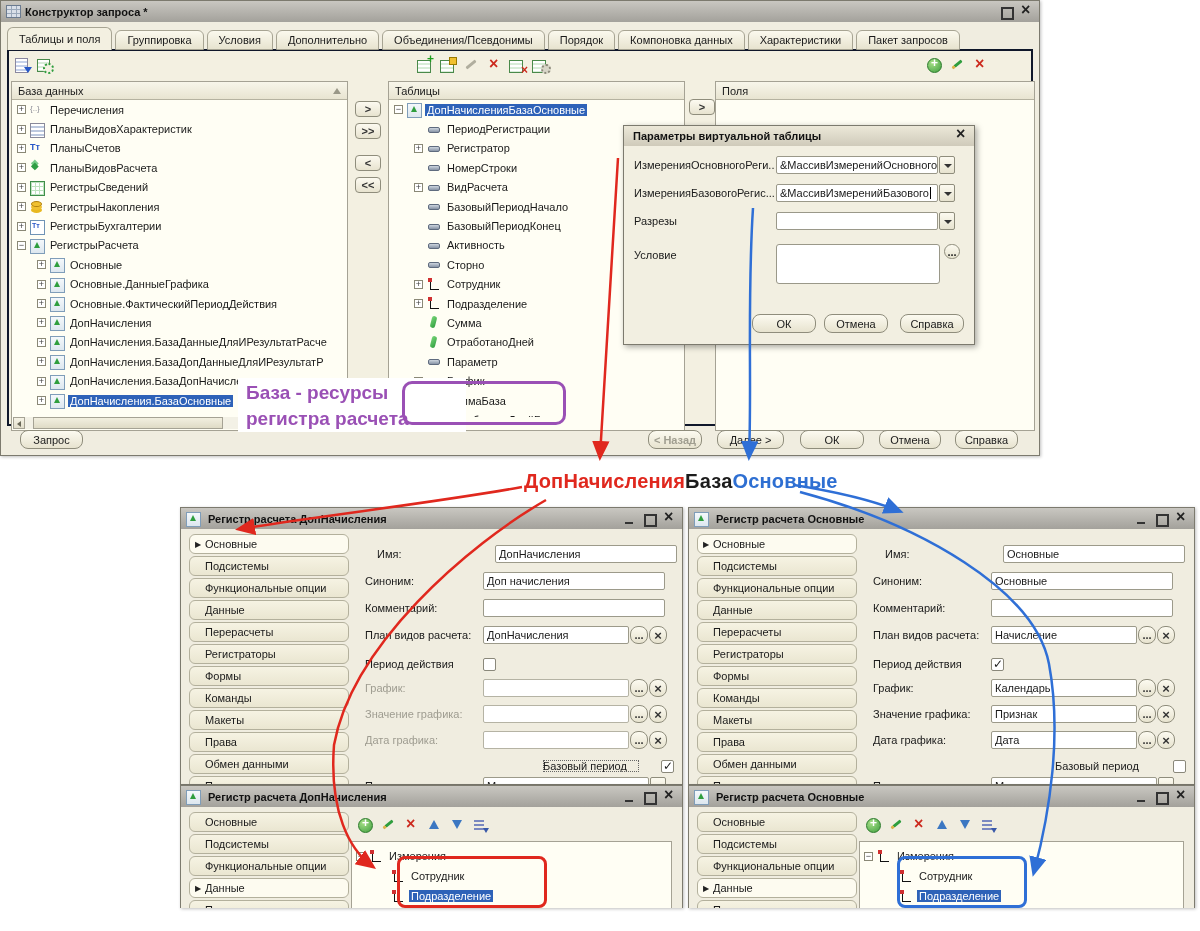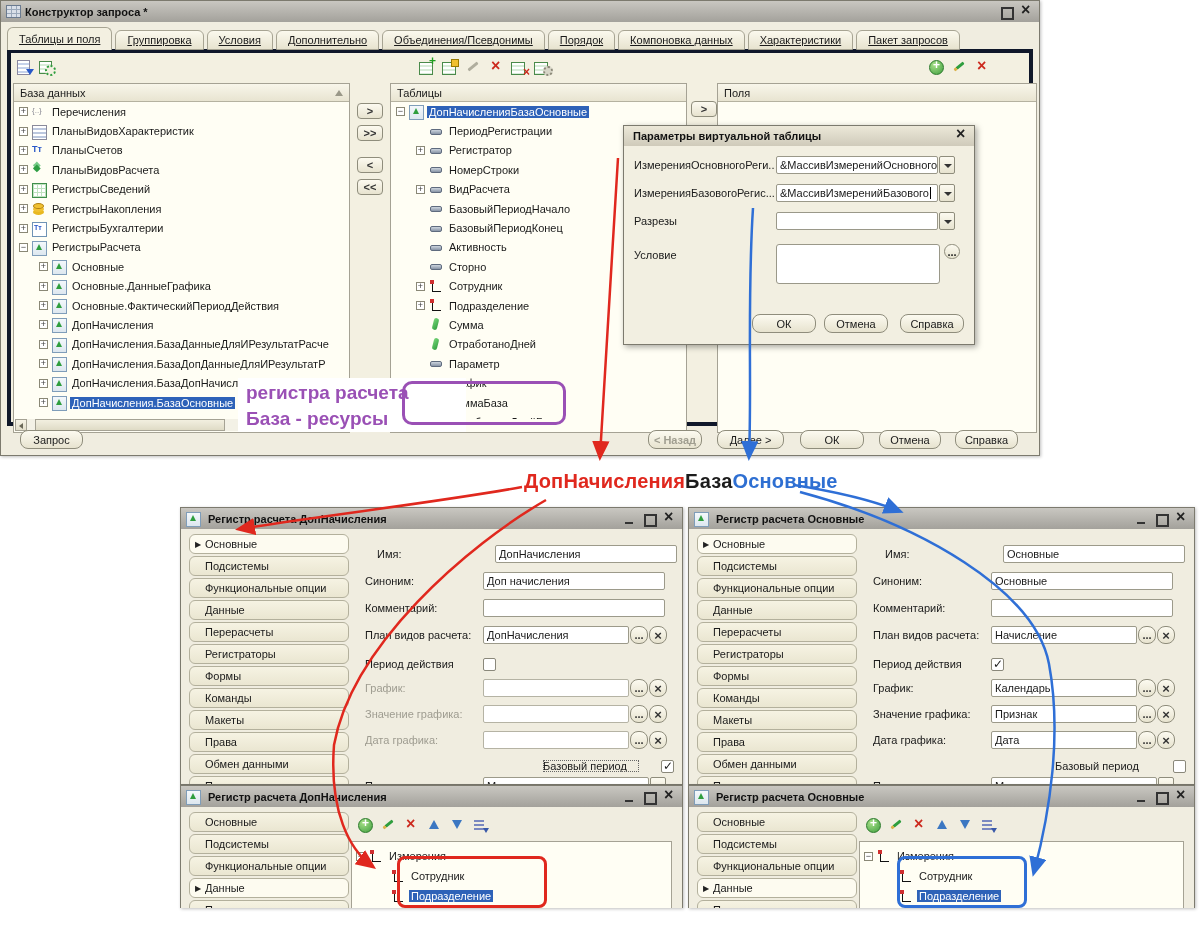--- a/index.html
+++ b/index.html
@@ -22,25 +22,25 @@
   .btn{background:linear-gradient(180deg,#fcfaf0,#e7e3cf);border:1px solid #8f8d7c;border-radius:8px;
        font-size:11px;color:#1a1a1a;display:flex;align-items:center;justify-content:center;
        font-family:inherit;padding:0;}
   .btn.disabled{color:#a09e90;font-weight:bold;}
 
   
   #mainwin{left:0;top:0;width:1040px;height:456px;z-index:1;}
   .app-icon{width:15px;height:13px;background:#d9dfe8;border:1px solid #6b7b90;
     background-image:repeating-linear-gradient(0deg,transparent 0 3px,#9aa8ba 3px 4px),
                      repeating-linear-gradient(90deg,transparent 0 4px,#9aa8ba 4px 5px);}
-  .mtabs{position:absolute;left:6px;top:26px;height:23px;display:flex;align-items:flex-end;z-index:2;text-decoration:underline;}
+  .mtabs{position:absolute;left:6px;top:26px;height:23px;display:flex;align-items:flex-end;z-index:2;}
   .mtab{height:20px;margin-right:3px;padding:0 11px;border:1px solid #a7a493;border-radius:6px 6px 0 0;
         background:linear-gradient(180deg,#fbf9ee,#e7e3cf);display:flex;align-items:center;white-space:nowrap;}
   .mtab.selected{height:23px;background:#f3f0e1;border-bottom:none;}
-  .tabpanel{position:absolute;left:6px;top:48px;width:1026px;height:377px;border:4px solid #0f172a;
+  .tabpanel{position:absolute;left:6px;top:48px;width:1026px;height:377px;border:2px solid #0f172a;
             background:#f3f0e1;}
 
   .tb{position:absolute;display:flex;gap:6px;align-items:center;height:18px;}
   .db-tb{left:5px;top:5px;} .mid-tb{left:408px;top:5px;} .right-tb{left:917px;top:5px;}
 
   .panel{position:absolute;background:#FFFEF4;border:1px solid #a5a294;}
   .db-panel{left:2px;top:30px;width:337px;height:350px;}
   .mid-panel{left:379px;top:30px;width:297px;height:350px;}
   .right-panel{left:706px;top:30px;width:320px;height:350px;}
   .phdr{height:18px;background:linear-gradient(180deg,#f8f6ea,#e8e4d1);border-bottom:1px solid #b5b2a0;
@@ -996,22 +996,22 @@
         </div>
         <div class="trow selected ind1">
           <span class="texp"></span>
           <span class="ticn dimension-icon"></span>
           <span class="tlbl">Подразделение</span>
         </div>
       </div>
   </div>
 
   <div class="purple-note">
+    <div>База - ресурсы</div>
     <div>регистра расчета</div>
-    <div>База - ресурсы</div>
   </div>
   <div class="purple-outline"></div>
   <div class="red-outline"></div>
   <div class="blue-outline"></div>
 
   <div class="center-note">
     <span class="cn-red">ДопНачисления</span><span class="cn-black">База</span><span class="cn-blue">Основные</span>
   </div>
 
   <svg class="overlay-svg" width="1200" height="931">

